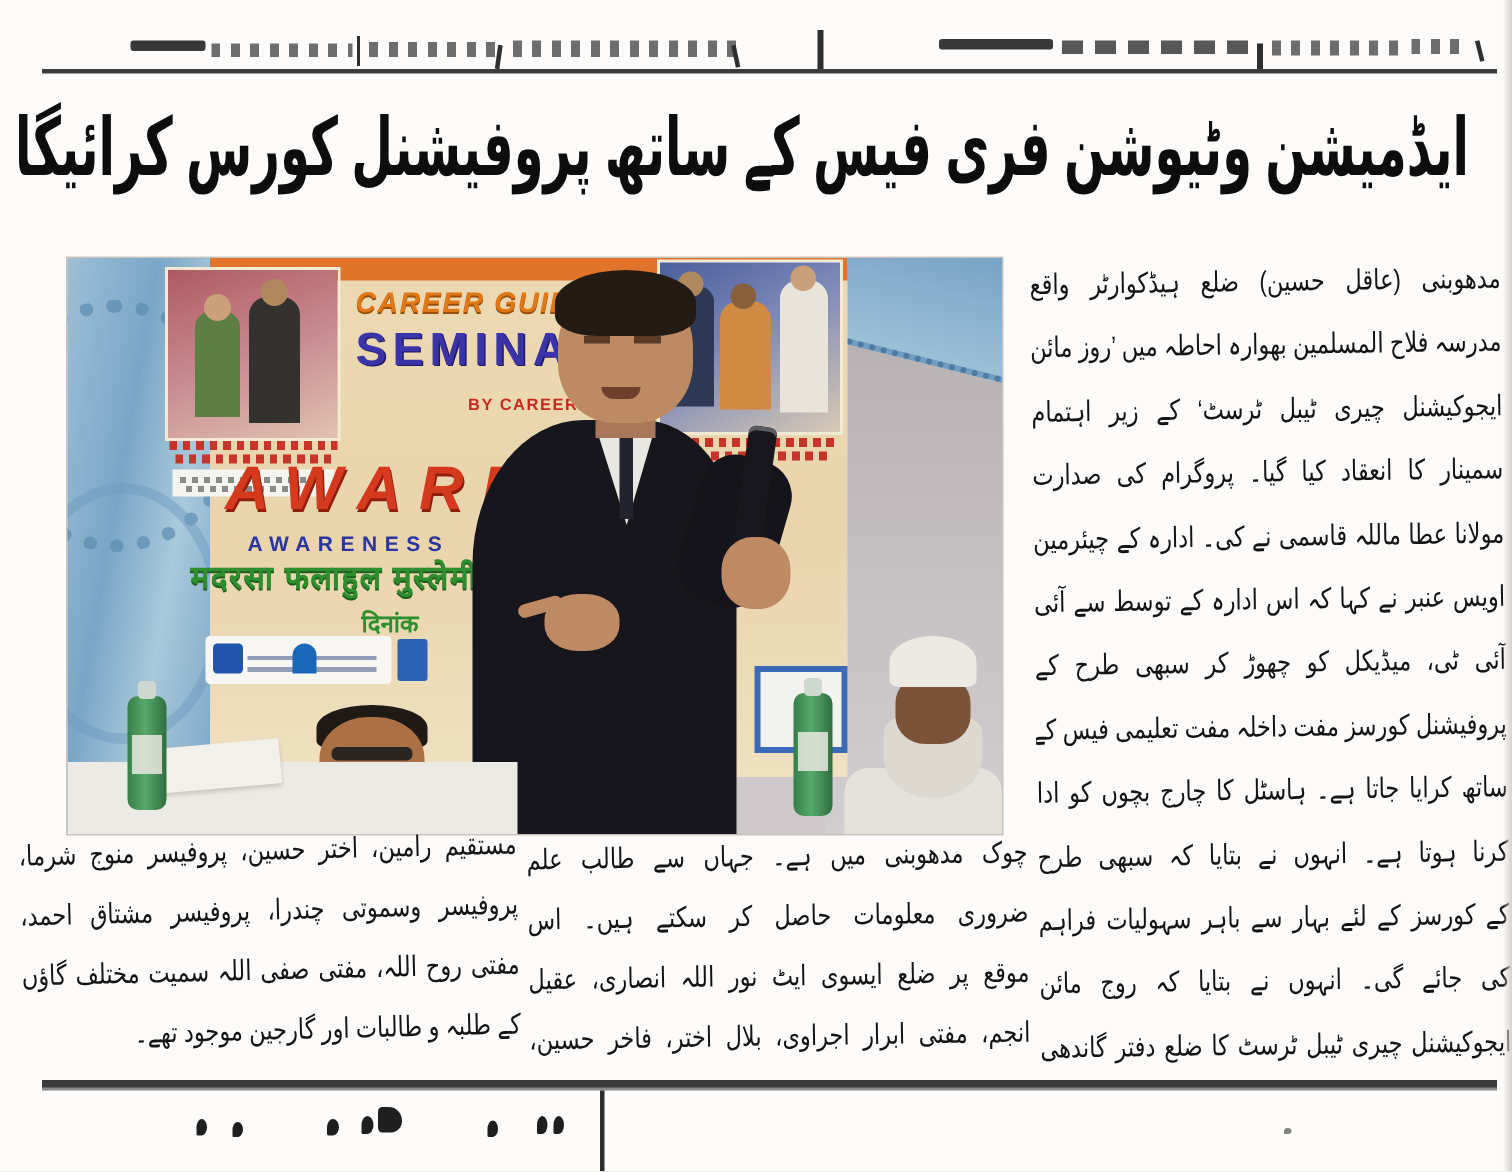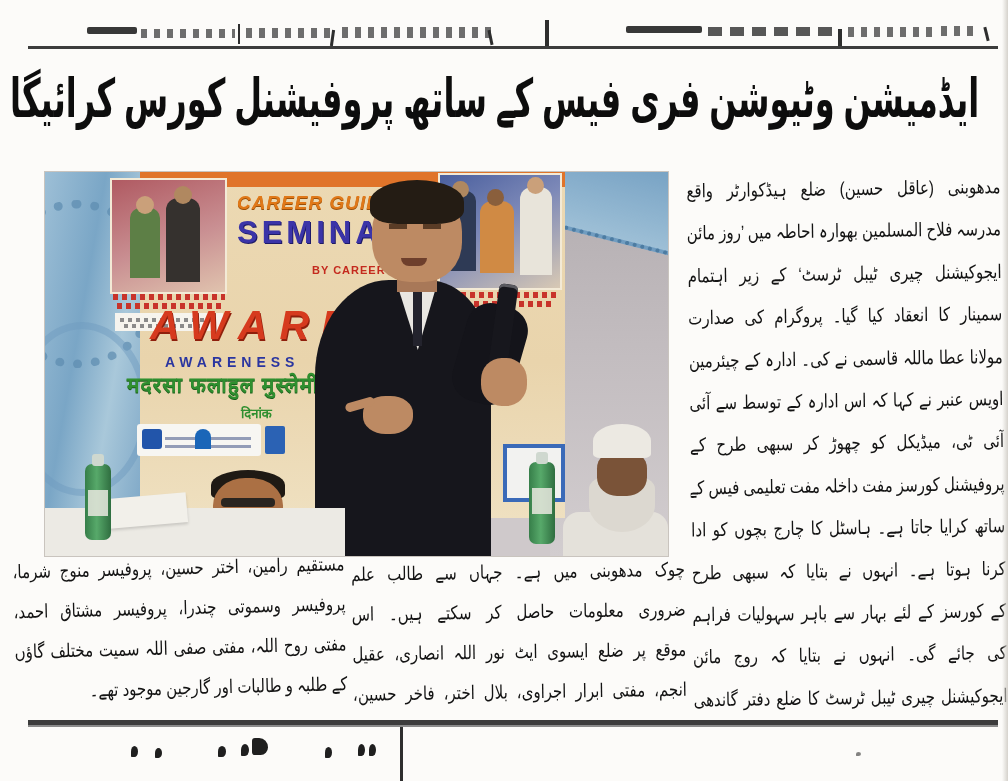--- a/index.html
+++ b/index.html
@@ -50,21 +50,21 @@
   .p2h1{left:12px;top:6px;width:17px;height:17px;background:#b08860;border-radius:50%;}
   .p2h2{left:47px;top:14px;width:17px;height:17px;background:#8a5f3c;border-radius:50%;}
   .p2h3{left:87px;top:2px;width:17px;height:17px;background:#caa07a;border-radius:50%;}
   .txt{white-space:nowrap;font-weight:bold;}
   .career{left:192px;top:20px;font-size:19px;font-style:italic;color:#e07818;letter-spacing:1px;text-shadow:0 1px 0 #9a4f08;}
   .seminar{left:192px;top:43px;font-size:31px;color:#3b34a8;letter-spacing:4px;text-shadow:1px 1px 0 #1e1a66;}
   .byline{left:267px;top:92px;font-size:11px;color:#c42a1e;letter-spacing:1px;}
   .awareness{left:105px;top:130px;font-size:41px;font-style:italic;color:#d63a1e;letter-spacing:12px;text-shadow:1px 2px 0 #8f1f0c;}
   .national{left:120px;top:182px;font-size:14px;color:#2a35a0;letter-spacing:5px;}
   .greenline{left:82px;top:198px;font-size:21px;color:#2f8f2f;letter-spacing:1px;text-shadow:0 1px 0 #1c5c1c;}
-  .greendate{left:196px;top:232px;font-size:13px;color:#2f8f2f;}
+  .greendate{left:196px;top:232px;font-size:16px;color:#2f8f2f;}
   .logostrip{left:92px;top:252px;width:124px;height:32px;background:#f7f6f2;border-radius:3px;}
   .logochip1{left:5px;top:5px;width:20px;height:20px;background:#2255aa;border-radius:3px;}
   .logochip2{left:58px;top:5px;width:16px;height:20px;background:#1a66b8;border-radius:8px 8px 0 0;}
   .logolines{left:28px;top:8px;width:86px;height:16px;background:repeating-linear-gradient(0deg,#7a86a8 0 3px,transparent 3px 8px);opacity:.8;}
   .logotab{left:220px;top:254px;width:20px;height:28px;background:#2b62b4;border-radius:2px;}
   .sign{left:458px;top:272px;width:54px;height:50px;background:#f2f2f0;border:4px solid #3a6ab8;}
   
   .sp-torso{left:270px;top:108px;width:176px;height:276px;background:#16161c;border-radius:74px 64px 0 0/96px 80px 0 0;}
   .sp-shirt{left:352px;top:112px;width:40px;height:66px;background:#e9e7e2;clip-path:polygon(0 0,100% 0,52% 100%);}
   .sp-tie{left:368px;top:116px;width:9px;height:58px;background:#23232d;}

